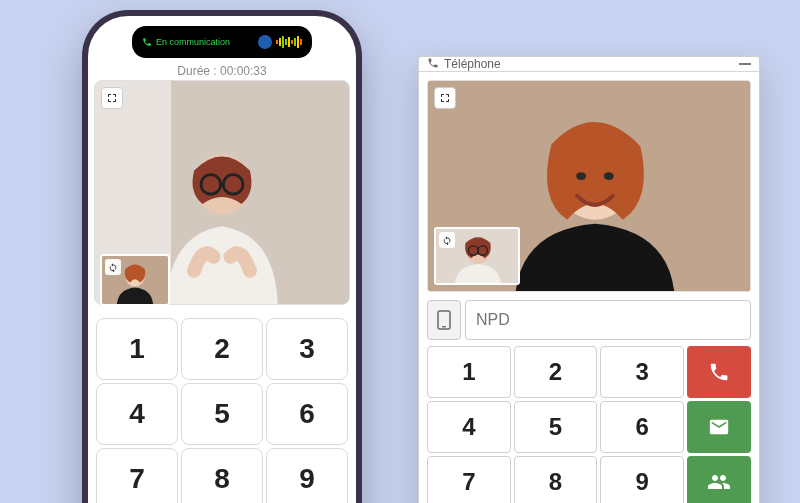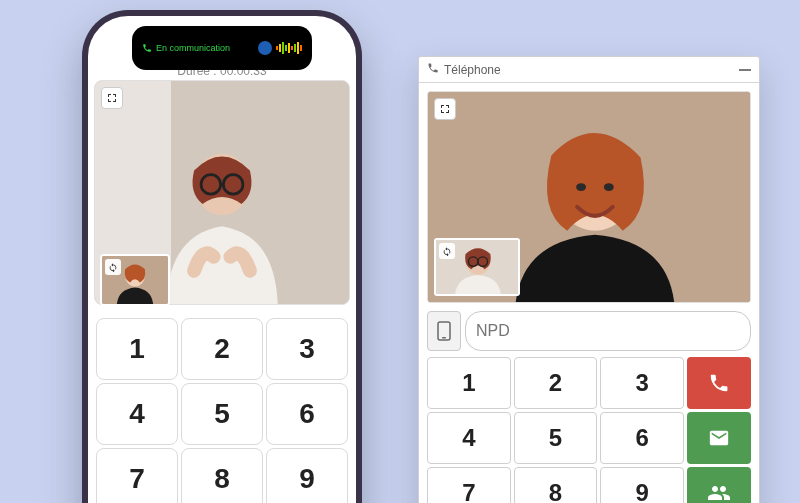--- a/index.html
+++ b/index.html
@@ -31,21 +31,21 @@
     border-radius: 40px;
     position: relative;
     overflow: hidden;
   }
   .dynamic-island {
     position: absolute;
     top: 10px;
     left: 50%;
     transform: translateX(-50%);
     width: 180px;
-    height: 44px;
+    height: 32px;
     background: #000;
     border-radius: 14px;
     display: flex;
     align-items: center;
     justify-content: space-between;
     padding: 0 10px;
     z-index: 10;
     gap: 20px;
   }
   .di-left { display: flex; align-items: center; gap: 4px; }
@@ -159,21 +159,21 @@
     width: 342px;
     height: 480px;
     background: #fff;
     border: 1px solid #cfcfcf;
     border-radius: 3px;
     display: flex;
     flex-direction: column;
     box-shadow: 0 14px 34px rgba(0,0,0,0.18);
   }
   .widget-titlebar {
-    height: 26px;
+    height: 15px;
     border-bottom: 1px solid #d6d6d6;
     display: flex;
     align-items: center;
     padding: 0 8px;
     font-size: 12px;
     color: #5f5f5f;
     justify-content: space-between;
   }
   .widget-titlebar .tl { display: flex; align-items: center; gap: 5px; }
   .widget-min {
@@ -216,21 +216,21 @@
   .dial-device {
     width: 34px;
     border: 1px solid #cacaca;
     border-radius: 4px;
     background: #f2f2f2;
     display: flex; align-items: center; justify-content: center;
   }
   .dial-input {
     flex: 1;
     border: 1px solid #cacaca;
-    border-radius: 16px;
+    border-radius: 4px;
     padding: 0 10px;
     font-size: 16px;
     color: #bdbdbd;
     outline: none;
   }
 
   .widget-keypad {
     display: grid;
     grid-template-columns: repeat(3, 1fr) 64px;
     grid-template-rows: repeat(3, 52px);

